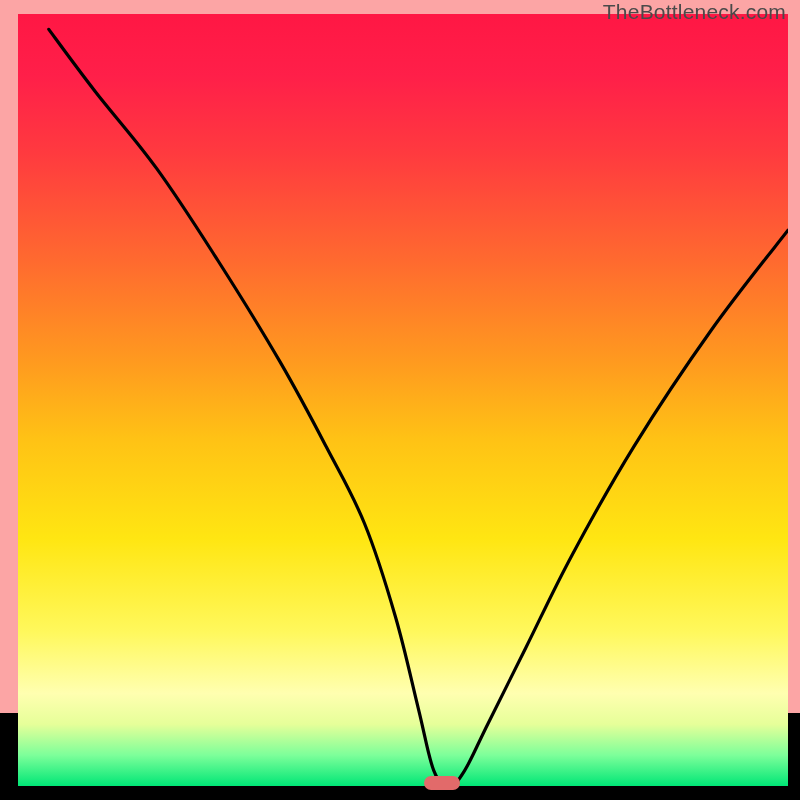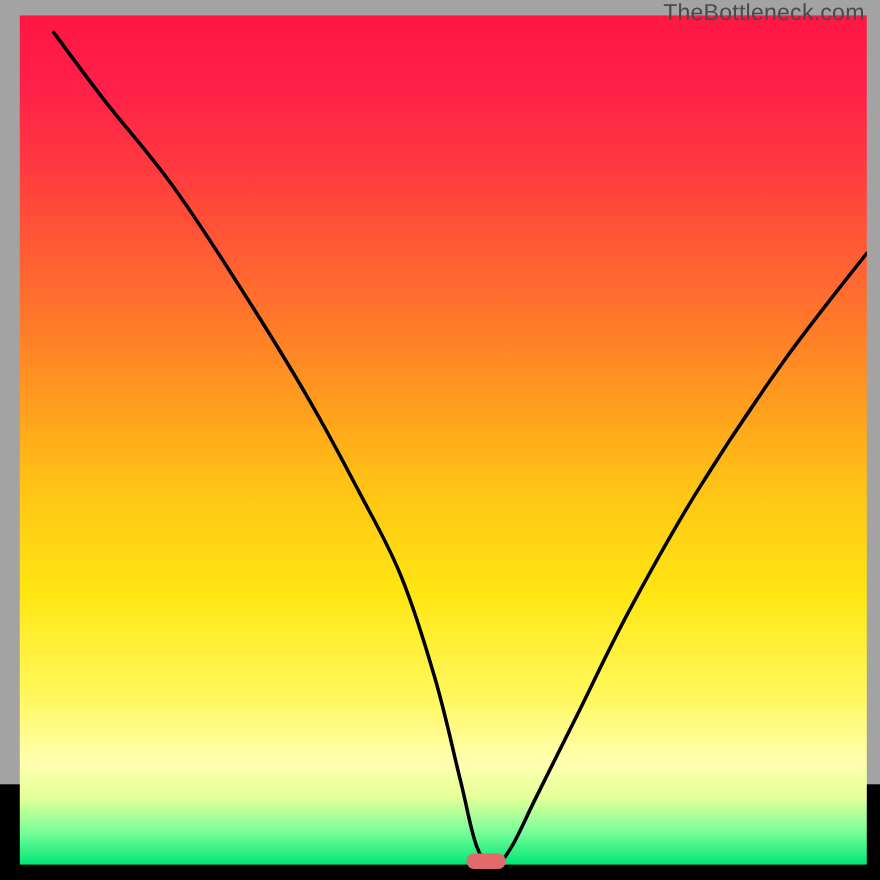--- a/index.html
+++ b/index.html
@@ -1,21 +1,21 @@
 <!DOCTYPE html>
 <html><head>
 <meta charset="utf-8">
 <style>
   * { margin: 0; padding: 0; box-sizing: border-box; }
   html, body { width: 800px; height: 800px; overflow: hidden; background: #000; }
   .stage {
     position: relative;
     width: 800px;
     height: 713px;
-    background: #a3a3a3;
+    background: #fca5a5;
   }
   .plot-area {
     position: absolute;
     left: 18px;
     top: 14px;
     width: 770px;
     height: 772px;
     background: linear-gradient(to bottom,
       #ff1744 0%,
       #ff1f49 8%,

